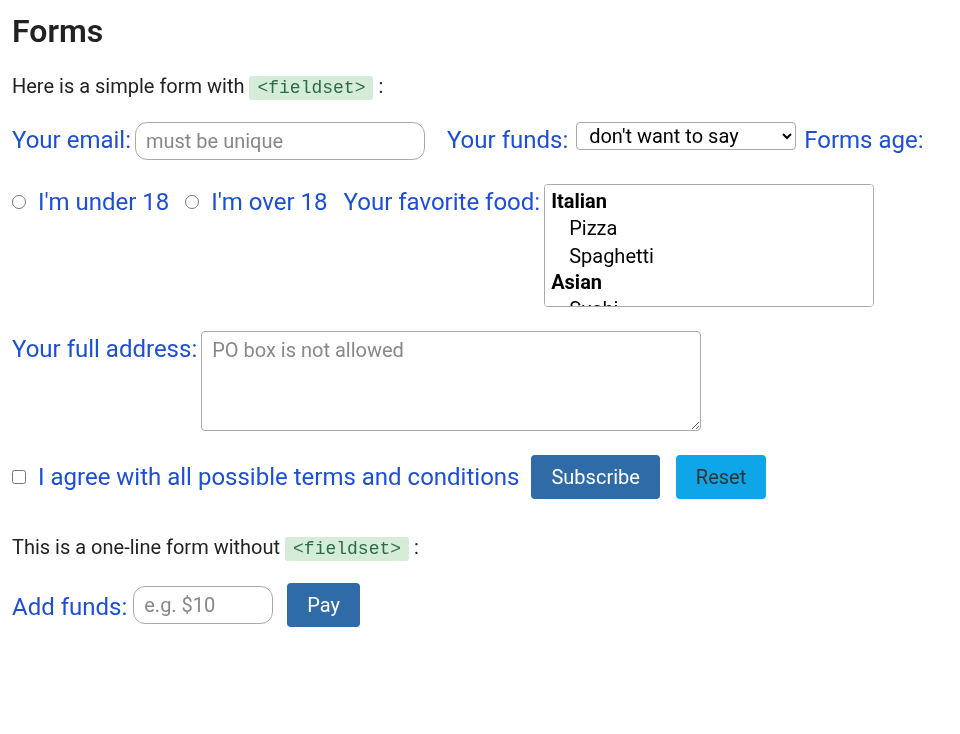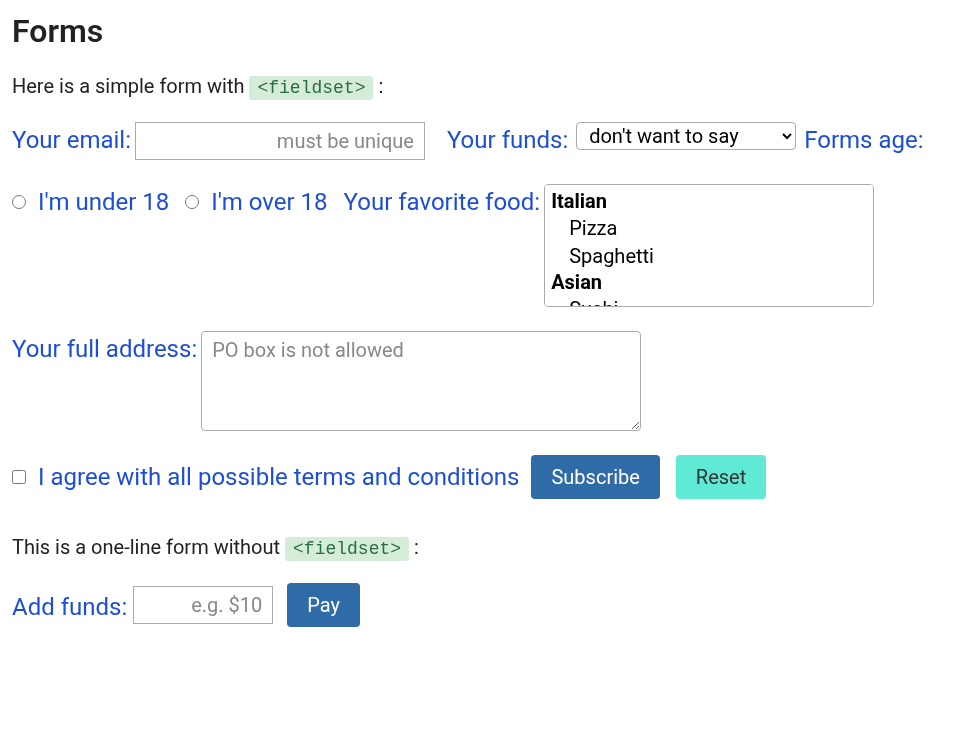--- a/index.html
+++ b/index.html
@@ -38,23 +38,22 @@
     }
     label {
       font-size: 24px;
       color: #1d4ed8;
       padding-top: 4px;
     }
     input[type="text"] {
       font-size: 20px;
       padding: 6px 10px;
       border: 1px solid #aaa;
-      border-radius: 0;
-      font-family: inherit;
-      text-align: right;
+      border-radius: 12px;
+      font-family: inherit;
     }
     input[type="text"]::placeholder {
       color: #888;
     }
     select {
       font-size: 20px;
       padding: 0 8px;
       border: 1px solid #aaa;
       border-radius: 4px;
       background: #fff;
@@ -72,21 +71,21 @@
     option {
       font-weight: normal;
       padding: 2px 0 2px 20px;
     }
     textarea {
       font-size: 20px;
       padding: 6px 10px;
       border: 1px solid #aaa;
       border-radius: 4px;
       font-family: inherit;
-      width: 440px;
+      width: 500px;
       height: 100px;
       resize: both;
     }
     textarea::placeholder {
       color: #888;
     }
     input[type="radio"], input[type="checkbox"] {
       width: 14px;
       height: 14px;
       margin: 0 4px 0 0;
@@ -107,21 +106,21 @@
       border-radius: 4px;
       border: none;
       cursor: pointer;
       font-family: inherit;
     }
     button.primary {
       background: #2f6ba6;
       color: #fff;
     }
     button.secondary {
-      background: #5eead4;
+      background: #0ea5e9;
       color: #333;
     }
     button[disabled] {
       background: #e8e8e8;
       color: #888;
       cursor: not-allowed;
     }
     .button-row {
       margin-left: 12px;
       display: inline-flex;

